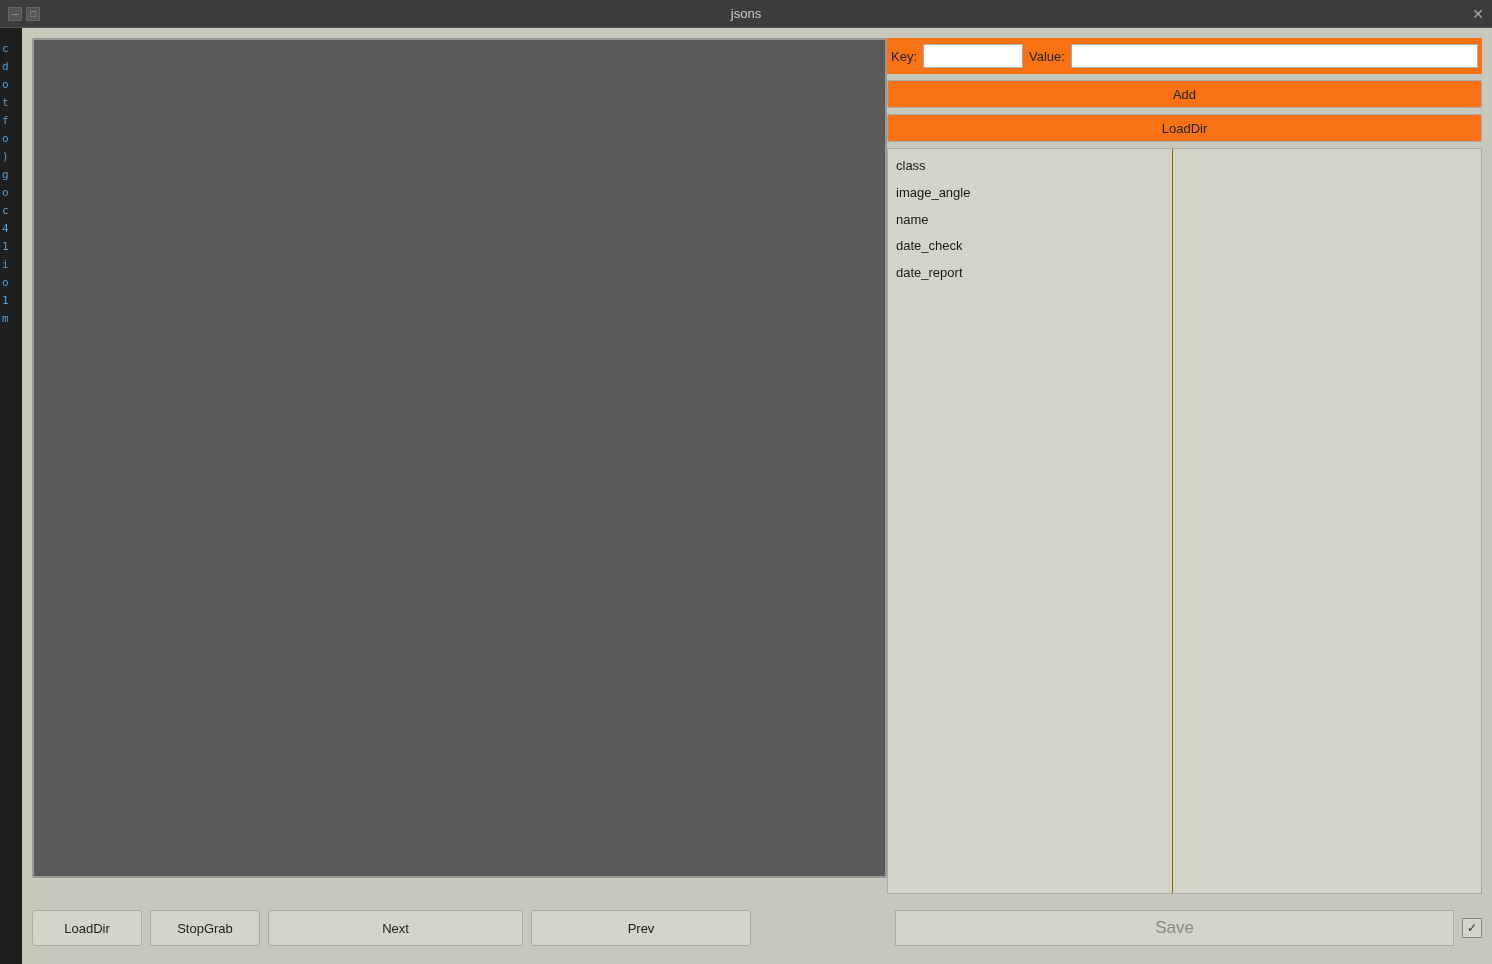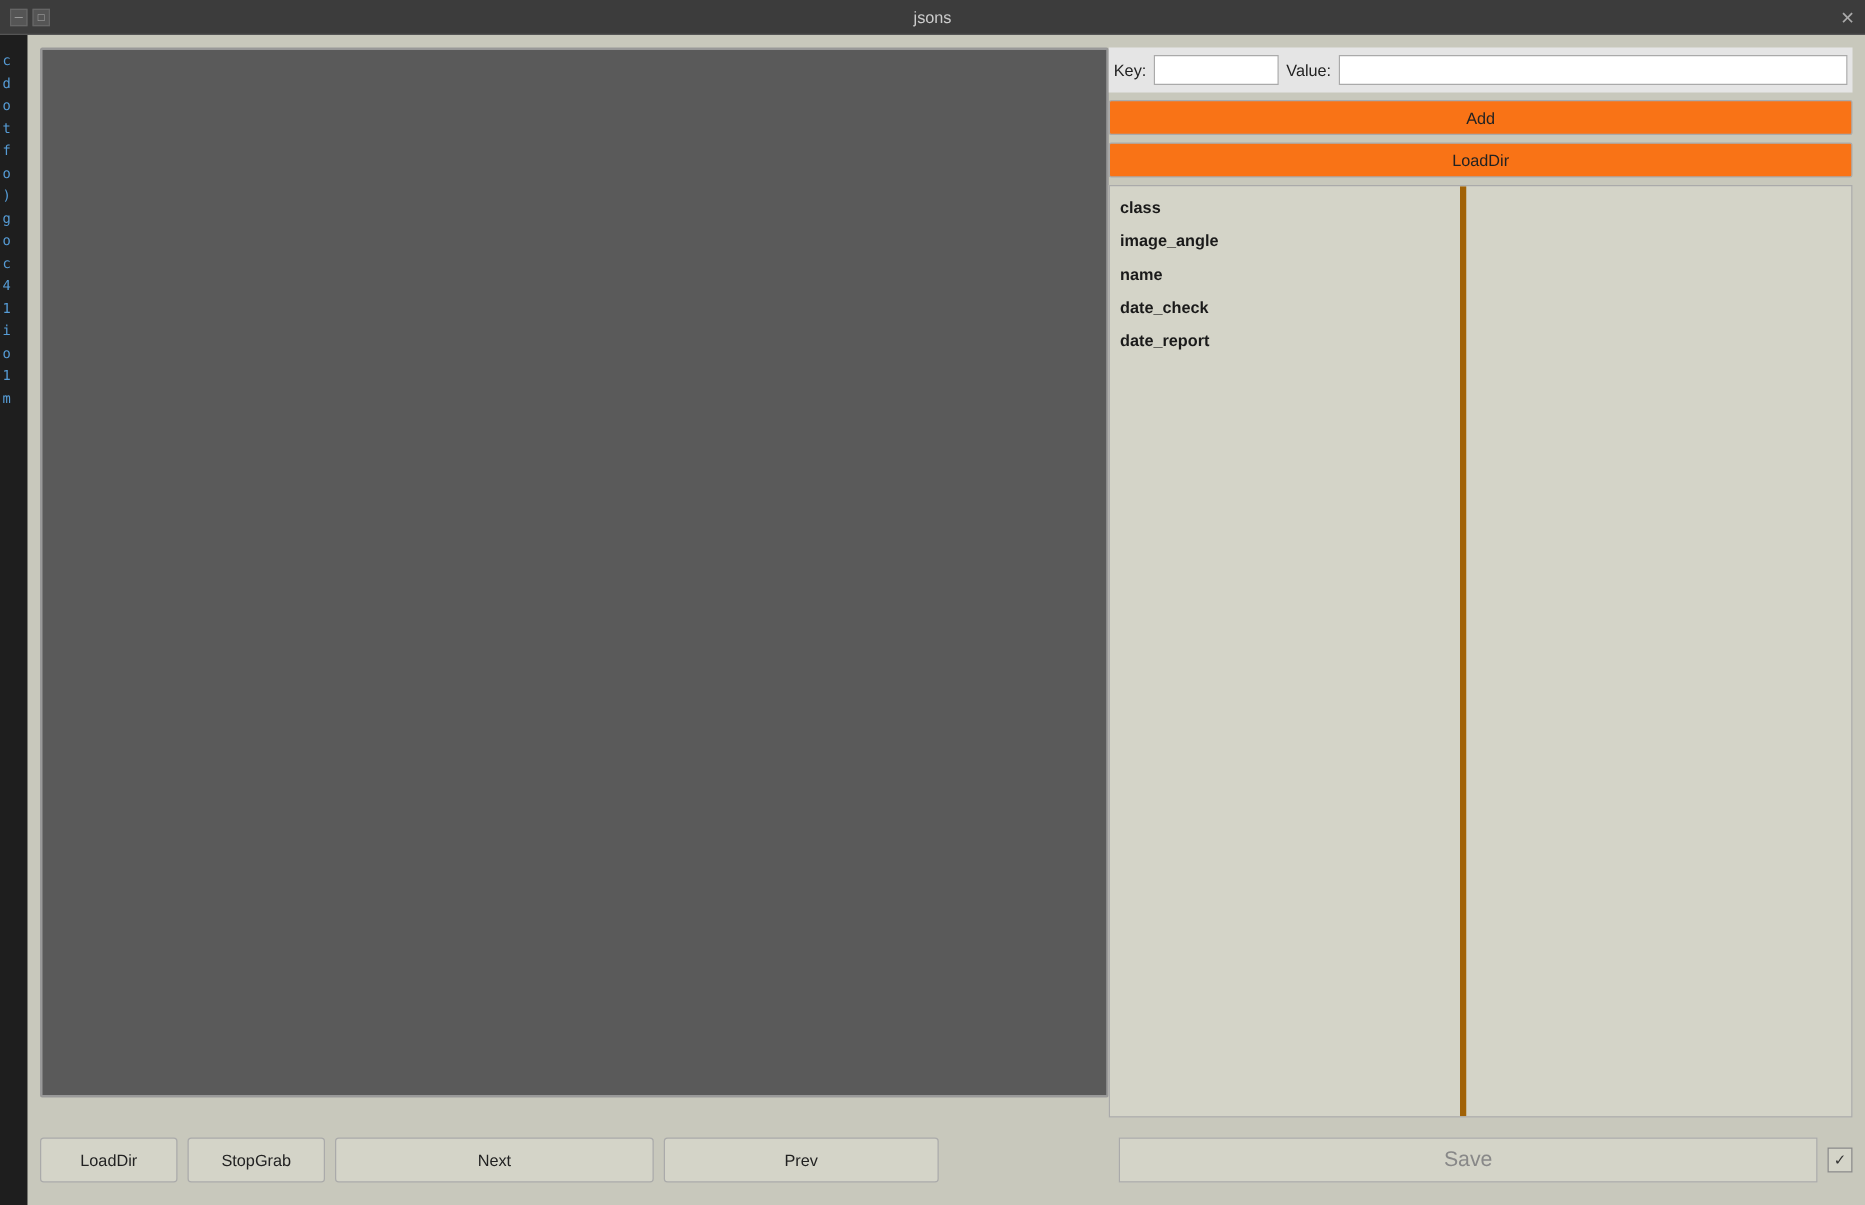--- a/index.html
+++ b/index.html
@@ -104,21 +104,21 @@
       border: 2px solid #999;
       border-radius: 2px;
     }
 
     
     .kv-row {
       display: flex;
       align-items: center;
       gap: 6px;
       padding: 6px 4px;
-      background: #e5e5e5;
+      background: #f97316;
     }
 
     .kv-label {
       color: #222;
       font-size: 13px;
       white-space: nowrap;
     }
 
     .kv-input {
       height: 24px;
@@ -154,24 +154,23 @@
     .keys-list-panel {
       flex: 1;
       border: 1px solid #aaa;
       background: #d4d4c8;
       display: flex;
       overflow: hidden;
     }
 
     .keys-list {
       flex: 0 0 48%;
-      border-right: 5px solid #a16207;
+      border-right: 1px solid #a16207;
       padding: 4px 0;
       overflow-y: auto;
-      font-weight: bold;
     }
 
     .keys-list-item {
       padding: 3px 8px;
       color: #1a1a1a;
       font-size: 13px;
       cursor: pointer;
       line-height: 1.6;
     }
 

